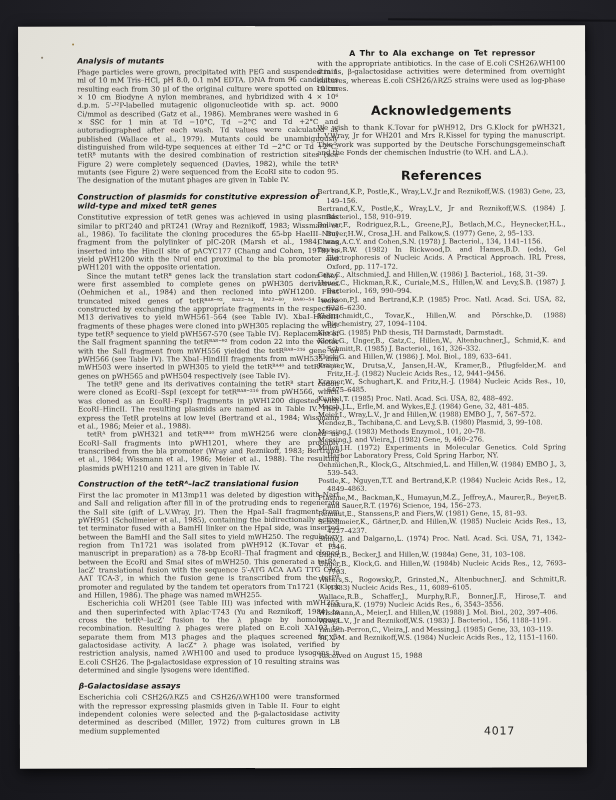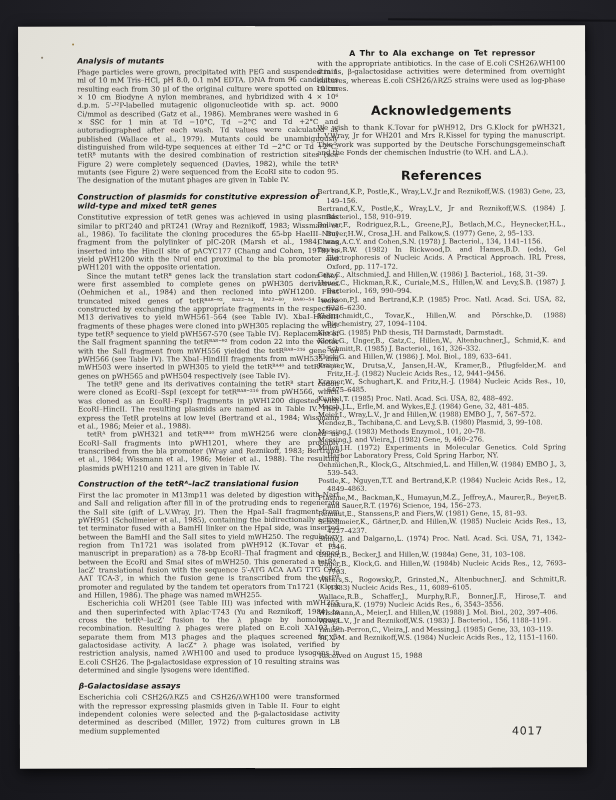--- a/index.html
+++ b/index.html
@@ -44,21 +44,21 @@
     margin: 11px 0 6px; letter-spacing: .2px; text-align: center;
   }
   .col-right .intro { margin-top: 4px; }
   .refs { list-style: none; }
   .refs li {
     font: 6.7px/8.25px "DejaVu Serif", serif; text-align: justify; color: #302e2a;
     padding-left: 9px; text-indent: -9px;
   }
   .received { font-style: italic; margin-top: 10px; }
   .page-num {
-    position: absolute; left: 492px; top: 700px;
+    position: absolute; left: 464px; top: 700px;
     font: 11px/1 "DejaVu Sans", sans-serif; color: #292826; letter-spacing: .8px;
   }
 </style>
 </head>
 <body>
 
 <div class="seam"></div>
 
 <div class="page">
   <div class="speck s1"></div>

